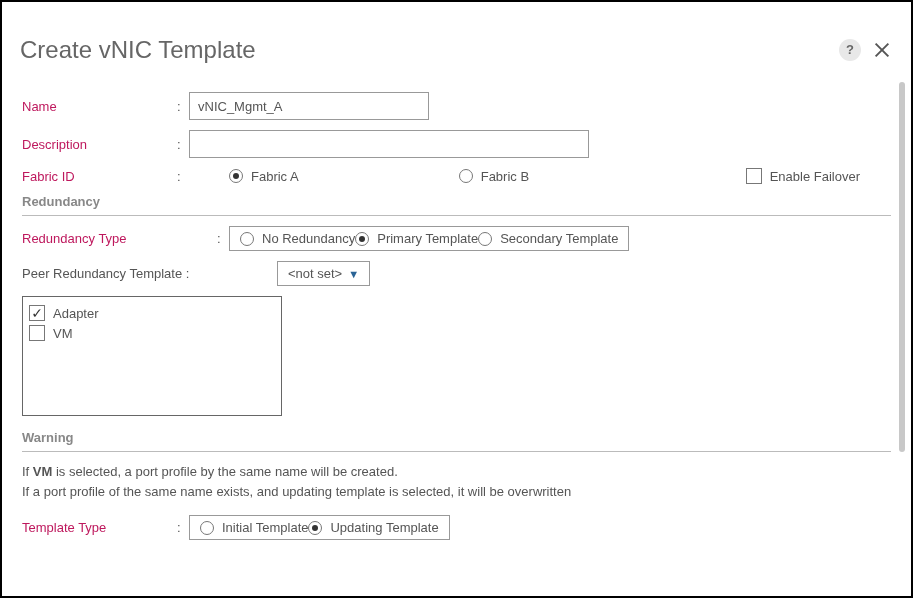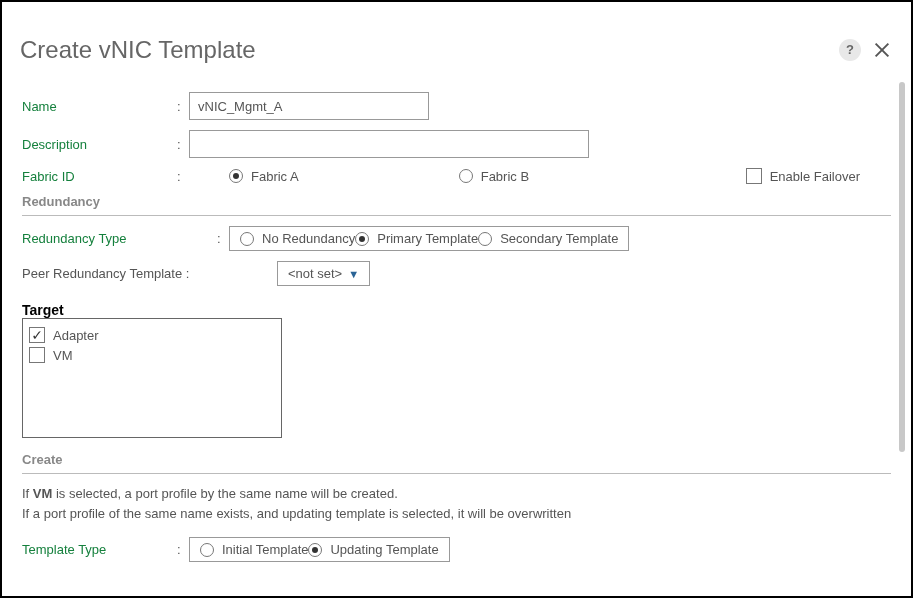--- a/index.html
+++ b/index.html
@@ -68,21 +68,21 @@
   border-radius: 3px;
 }
 
 .row {
   display: flex;
   align-items: center;
   margin: 10px 0;
 }
 .label {
   width: 155px;
-  color: #15803d;
+  color: #be185d;
 }
 .colon { width: 12px; }
 .text-input {
   border: 1px solid #999;
   height: 28px;
   padding: 0 8px;
   font-size: 13px;
   color: #555;
   background: #fff;
 }
@@ -252,33 +252,32 @@
 
   <div class="row">
     <div style="width:235px">Peer Redundancy Template :</div>
     <div style="width:20px"></div>
     <div class="dropdown">
       <span>&lt;not set&gt;</span>
       <span class="caret">▼</span>
     </div>
   </div>
 
-  <div class="target-title">Target</div>
   <div class="target-box">
     <div class="opt">
       <span class="checkbox checked"></span>
       <span>Adapter</span>
     </div>
     <div class="opt">
       <span class="checkbox"></span>
       <span>VM</span>
     </div>
   </div>
 
-  <div class="section-title" style="margin-top:14px">Create</div>
+  <div class="section-title" style="margin-top:14px">Warning</div>
   <hr class="hr">
   <div class="warning-text">
     <span>If </span><b>VM</b><span> is selected, a port profile by the same name will be created.</span><br>
     <span>If a port profile of the same name exists, and updating template is selected, it will be overwritten</span>
   </div>
 
   <div class="row">
     <div class="label">Template Type</div>
     <div class="colon">:</div>
     <div class="radio-group-box">

